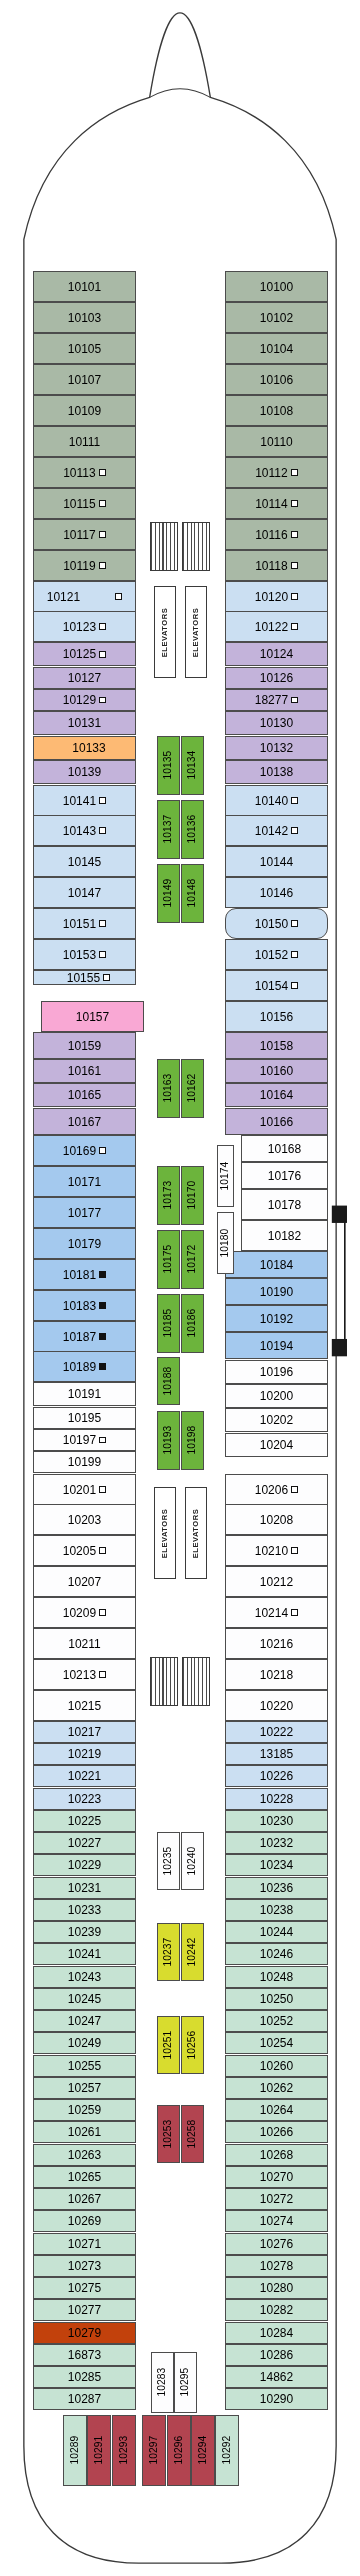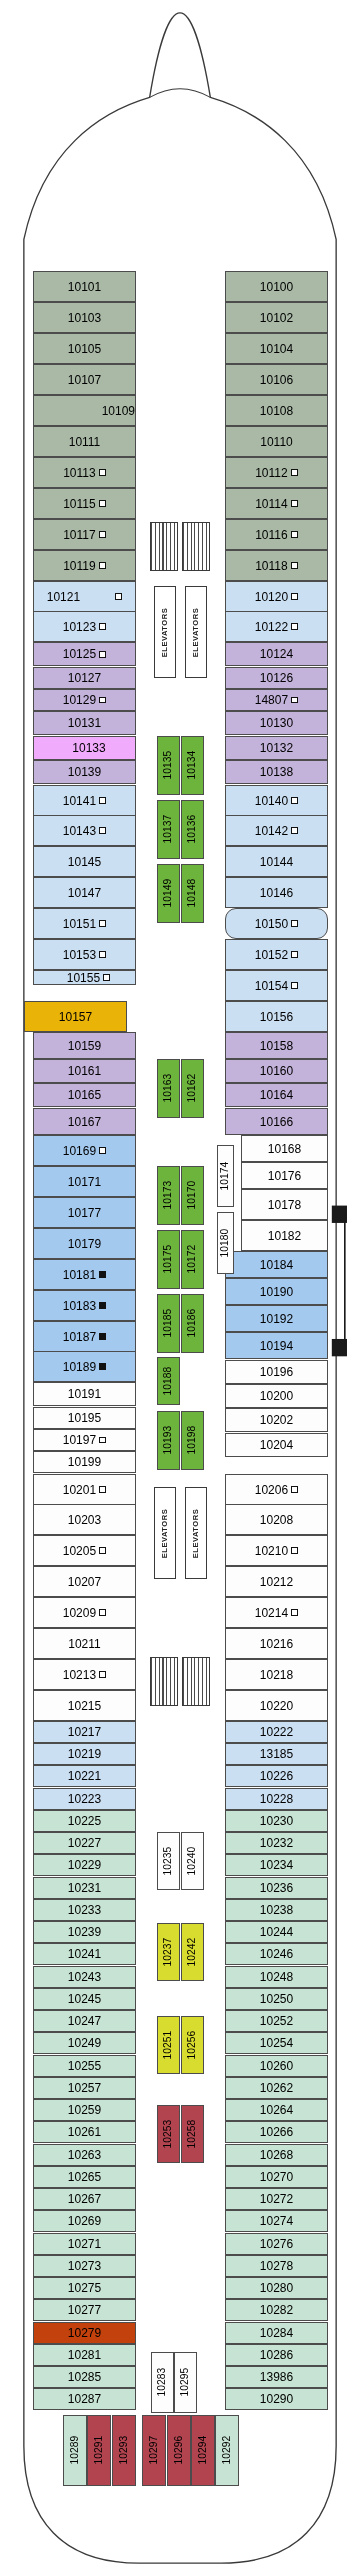--- a/index.html
+++ b/index.html
@@ -54,21 +54,21 @@
     </div>
     <div class="cab" style="left: 33px; top: 302px; width: 103px; height: 31px; background: rgb(169, 185, 166);">
       <span class="num">10103</span>
     </div>
     <div class="cab" style="left: 33px; top: 333px; width: 103px; height: 31px; background: rgb(169, 185, 166);">
       <span class="num">10105</span>
     </div>
     <div class="cab" style="left: 33px; top: 364px; width: 103px; height: 31px; background: rgb(169, 185, 166);">
       <span class="num">10107</span>
     </div>
-    <div class="cab" style="left: 33px; top: 395px; width: 103px; height: 31px; background: rgb(169, 185, 166); justify-content: flex-end;">
+    <div class="cab" style="left: 33px; top: 395px; width: 103px; height: 31px; background: rgb(169, 185, 166);">
       <span class="num">10109</span>
     </div>
     <div class="cab" style="left: 33px; top: 426px; width: 103px; height: 31px; background: rgb(169, 185, 166);">
       <span class="num">10111</span>
     </div>
     <div class="cab" style="left: 33px; top: 457px; width: 103px; height: 31px; background: rgb(169, 185, 166);">
       <span class="num">10113</span>
       <span class="mk"></span>
     </div>
     <div class="cab" style="left: 33px; top: 488px; width: 103px; height: 31px; background: rgb(169, 185, 166);">
@@ -98,21 +98,21 @@
     <div class="cab" style="left: 33px; top: 667px; width: 103px; height: 22px; background: rgb(195, 179, 218);">
       <span class="num">10127</span>
     </div>
     <div class="cab" style="left: 33px; top: 689px; width: 103px; height: 22px; background: rgb(195, 179, 218);">
       <span class="num">10129</span>
       <span class="mk"></span>
     </div>
     <div class="cab" style="left: 33px; top: 711px; width: 103px; height: 24.4px; background: rgb(195, 179, 218);">
       <span class="num">10131</span>
     </div>
-    <div class="cab" style="left: 33px; top: 736px; width: 103px; height: 24.4px; background: #f0abfc; padding-left: 9px;">
+    <div class="cab" style="left: 33px; top: 736px; width: 103px; height: 24.4px; background: #fdba74; padding-left: 9px;">
       <span class="num">10133</span>
     </div>
     <div class="cab" style="left: 33px; top: 760px; width: 103px; height: 24.4px; background: rgb(195, 179, 218);">
       <span class="num">10139</span>
     </div>
     <div class="cab" style="left: 33px; top: 785px; width: 103px; height: 31px; background: rgb(203, 223, 242);">
       <span class="num">10141</span>
       <span class="mk"></span>
     </div>
     <div class="cab" style="left: 33px; top: 815px; width: 103px; height: 31px; background: rgb(203, 223, 242);">
@@ -130,21 +130,21 @@
       <span class="mk"></span>
     </div>
     <div class="cab" style="left: 33px; top: 939px; width: 103px; height: 31px; background: rgb(203, 223, 242);">
       <span class="num">10153</span>
       <span class="mk"></span>
     </div>
     <div class="cab" style="left: 33px; top: 970px; width: 103px; height: 15px; background: rgb(203, 223, 242); padding-left: 8px;">
       <span class="num">10155</span>
       <span class="mk"></span>
     </div>
-    <div class="cab" style="left: 24px; top: 1001px; width: 103px; height: 31px; background: #eab308;">
+    <div class="cab" style="left: 41px; top: 1001px; width: 103px; height: 31px; background: #f9a8d4;">
       <span class="num">10157</span>
     </div>
     <div class="cab" style="left: 33px; top: 1032px; width: 103px; height: 27px; background: rgb(195, 179, 218);">
       <span class="num">10159</span>
     </div>
     <div class="cab" style="left: 33px; top: 1059px; width: 103px; height: 24.4px; background: rgb(195, 179, 218);">
       <span class="num">10161</span>
     </div>
     <div class="cab" style="left: 33px; top: 1083px; width: 103px; height: 24.4px; background: rgb(195, 179, 218);">
       <span class="num">10165</span>
@@ -300,21 +300,21 @@
     <div class="cab" style="left: 33px; top: 2277px; width: 103px; height: 22px; background: rgb(198, 227, 211);">
       <span class="num">10275</span>
     </div>
     <div class="cab" style="left: 33px; top: 2299px; width: 103px; height: 22px; background: rgb(198, 227, 211);">
       <span class="num">10277</span>
     </div>
     <div class="cab" style="left: 33px; top: 2322px; width: 103px; height: 22px; background: #c2410c;">
       <span class="num">10279</span>
     </div>
     <div class="cab" style="left: 33px; top: 2344px; width: 103px; height: 22px; background: rgb(198, 227, 211);">
-      <span class="num">10281</span>
+      <span class="num">16873</span>
     </div>
     <div class="cab" style="left: 33px; top: 2366px; width: 103px; height: 22px; background: rgb(198, 227, 211);">
       <span class="num">10285</span>
     </div>
     <div class="cab" style="left: 33px; top: 2388px; width: 103px; height: 22px; background: rgb(198, 227, 211);">
       <span class="num">10287</span>
     </div>
     <div class="cab" style="left: 225px; top: 271px; width: 103px; height: 31px; background: rgb(169, 185, 166);">
       <span class="num">10100</span>
     </div>
@@ -357,21 +357,21 @@
       <span class="num">10122</span>
       <span class="mk"></span>
     </div>
     <div class="cab" style="left: 225px; top: 642px; width: 103px; height: 24.4px; background: rgb(195, 179, 218);">
       <span class="num">10124</span>
     </div>
     <div class="cab" style="left: 225px; top: 667px; width: 103px; height: 22px; background: rgb(195, 179, 218);">
       <span class="num">10126</span>
     </div>
     <div class="cab" style="left: 225px; top: 689px; width: 103px; height: 22px; background: rgb(195, 179, 218);">
-      <span class="num">14807</span>
+      <span class="num">18277</span>
       <span class="mk"></span>
     </div>
     <div class="cab" style="left: 225px; top: 711px; width: 103px; height: 24.4px; background: rgb(195, 179, 218);">
       <span class="num">10130</span>
     </div>
     <div class="cab" style="left: 225px; top: 736px; width: 103px; height: 24.4px; background: rgb(195, 179, 218);">
       <span class="num">10132</span>
     </div>
     <div class="cab" style="left: 225px; top: 760px; width: 103px; height: 24.4px; background: rgb(195, 179, 218);">
       <span class="num">10138</span>
@@ -561,21 +561,21 @@
     <div class="cab" style="left: 225px; top: 2299px; width: 103px; height: 22px; background: rgb(198, 227, 211);">
       <span class="num">10282</span>
     </div>
     <div class="cab" style="left: 225px; top: 2322px; width: 103px; height: 22px; background: rgb(198, 227, 211);">
       <span class="num">10284</span>
     </div>
     <div class="cab" style="left: 225px; top: 2344px; width: 103px; height: 22px; background: rgb(198, 227, 211);">
       <span class="num">10286</span>
     </div>
     <div class="cab" style="left: 225px; top: 2366px; width: 103px; height: 22px; background: rgb(198, 227, 211);">
-      <span class="num">13986</span>
+      <span class="num">14862</span>
     </div>
     <div class="cab" style="left: 225px; top: 2388px; width: 103px; height: 22px; background: rgb(198, 227, 211);">
       <span class="num">10290</span>
     </div>
     <div class="cab cab-v" style="left: 157px; top: 736px; width: 23px; height: 59px; background: rgb(108, 180, 60);">
       <span class="num">10135</span>
     </div>
     <div class="cab cab-v" style="left: 181px; top: 736px; width: 23px; height: 59px; background: rgb(108, 180, 60);">
       <span class="num">10134</span>
     </div>

